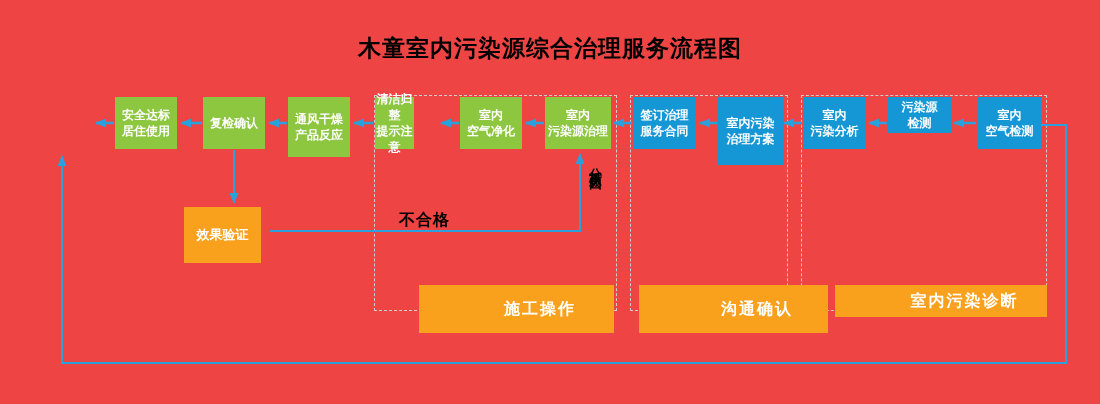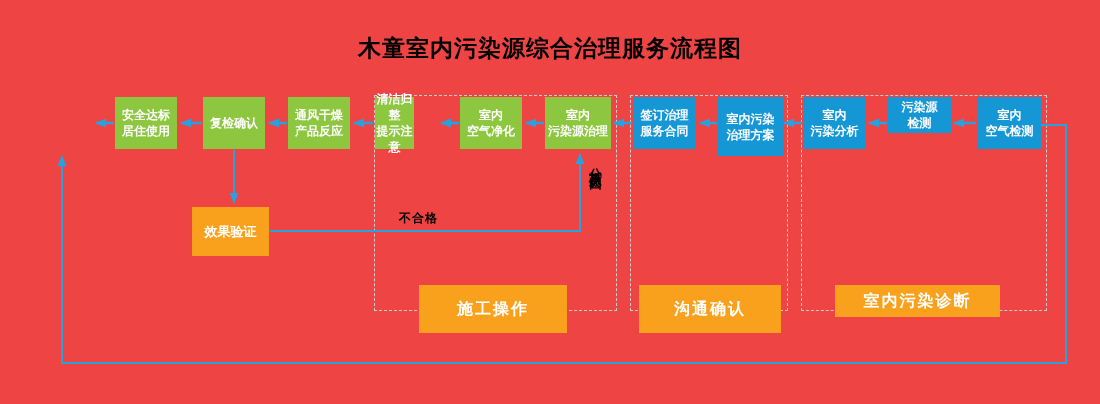--- a/index.html
+++ b/index.html
@@ -30,24 +30,24 @@
     position:absolute; display:flex; align-items:center; justify-content:center;
     text-align:center; color:#ffffff; font-weight:bold; font-size:12px;
     line-height:16px; white-space:pre-line; z-index:3;
   }
   .green{background:var(--green);}
   .blue{background:var(--blue);}
   .orange{background:var(--orange);}
   .group-label{
     position:absolute; display:flex; align-items:center; justify-content:center;
     background:var(--orange); color:#ffffff; font-weight:bold; font-size:16px;
-    letter-spacing:2px; z-index:3;
+    letter-spacing:2px; z-index:3;padding-left:47px;
   }
   .edge-label-h{
-    position:absolute; font-weight:bold; font-size:12px; color:var(--ink);
+    position:absolute; font-weight:bold; font-size:16px; color:var(--ink);
     z-index:3; letter-spacing:1px;
   }
   .edge-label-v{
     position:absolute; font-weight:bold; font-size:13px; color:var(--ink);
     writing-mode:vertical-rl; letter-spacing:3px; z-index:3;
   }
 </style>
 </head>
 <body>
 
@@ -81,40 +81,40 @@
     <path class="thin" d="M234,150 L234,203" marker-end="url(#ah)"></path>
 
     <path class="thin" d="M270,231 L580,231 L580,154" marker-end="url(#ah)"></path>
 
     <path class="thin" d="M1041,125 L1066,125 L1066,363 L62,363 L62,156" marker-end="url(#ah)"></path>
   </svg>
 
   <div class="node green" style="left:115px;top:97px;width:62px;height:52px">安全达标
 居住使用</div>
   <div class="node green" style="left:203px;top:97px;width:62px;height:52px">复检确认</div>
-  <div class="node green" style="left:288px;top:97px;width:62px;height:52px">通风干燥
+  <div class="node green" style="left:288px;top:97px;width:62px;height:60px">通风干燥
 产品反应</div>
   <div class="node green" style="left:375px;top:97px;width:39px;height:52px">清洁归整
 提示注意</div>
   <div class="node green" style="left:460px;top:97px;width:62px;height:52px">室内
 空气净化</div>
   <div class="node green" style="left:545px;top:97px;width:66px;height:52px">室内
 污染源治理</div>
   <div class="node blue" style="left:633px;top:97px;width:63px;height:52px">签订治理
 服务合同</div>
-  <div class="node blue" style="left:718px;top:97px;width:65px;height:59px">室内污染
+  <div class="node blue" style="left:718px;top:97px;width:65px;height:68px">室内污染
 治理方案</div>
   <div class="node blue" style="left:803px;top:97px;width:63px;height:52px">室内
 污染分析</div>
   <div class="node blue" style="left:888px;top:97px;width:63px;height:36px">污染源
 检测</div>
   <div class="node blue" style="left:978px;top:97px;width:63px;height:52px">室内
 空气检测</div>
 
-  <div class="node orange" style="left:192px;top:207px;width:77px;height:49px;font-size:13px">效果验证</div>
+  <div class="node orange" style="left:184px;top:207px;width:77px;height:56px;font-size:13px">效果验证</div>
 
   <div class="edge-label-h" style="left:399px;top:210px">不合格</div>
   <div class="edge-label-v" style="left:586px;top:158px">分析原因</div>
 
   <div class="group-label" style="left:419px;top:285px;width:148px;height:48px">施工操作</div>
   <div class="group-label" style="left:639px;top:285px;width:142px;height:48px">沟通确认</div>
   <div class="group-label" style="left:835px;top:285px;width:165px;height:32px">室内污染诊断</div>
 
 </div>
 

